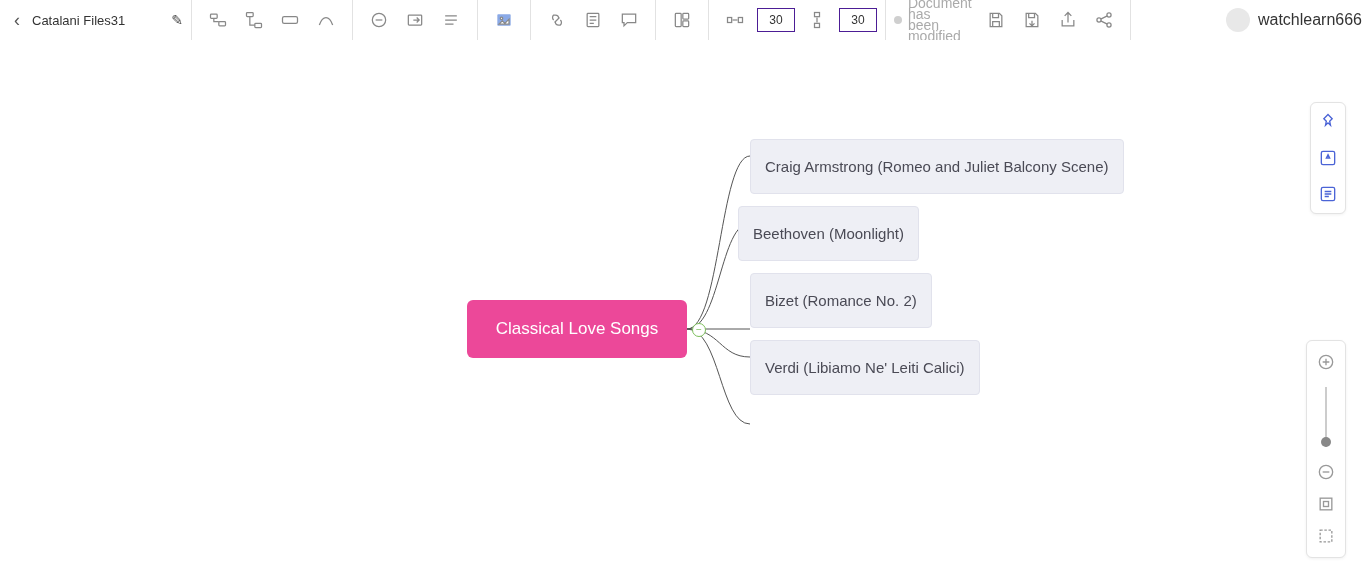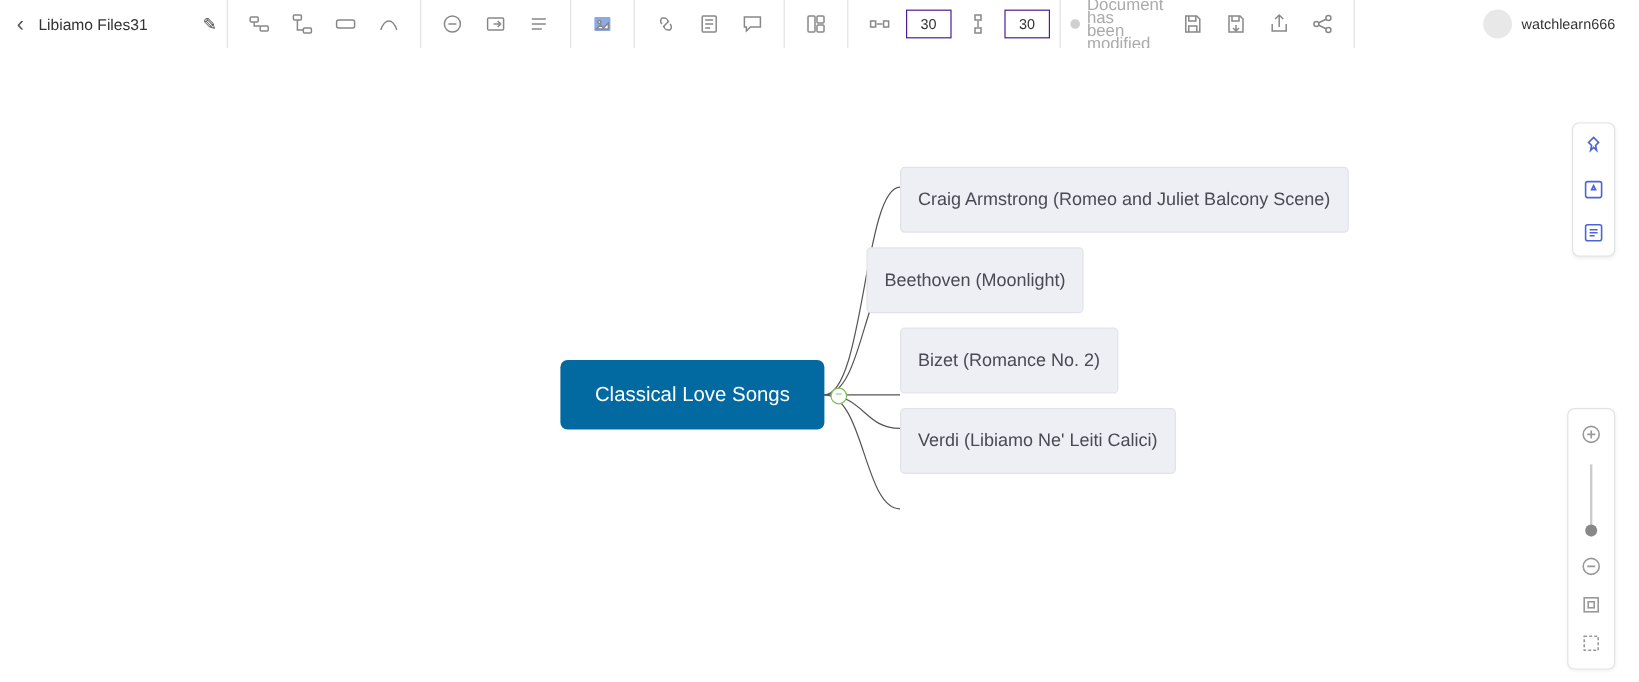--- a/index.html
+++ b/index.html
@@ -9,45 +9,45 @@
   .filename{padding:0 6px;color:#333}
   .edit-pencil{margin-left:40px;color:#444;cursor:pointer;font-size:14px}
   .tb-btn{width:24px;height:24px;display:flex;align-items:center;justify-content:center;margin:0 6px;color:#666;cursor:pointer;position:relative}
   .tb-btn svg{width:20px;height:20px;stroke:#888;fill:none;stroke-width:1.5}
   .tb-btn.img svg rect{fill:#8aa9e6;stroke:none}
   .num-input{width:32px;height:20px;border:1px solid #4c1d95;font-size:12px;text-align:center;color:#333;margin-left:4px}
   .status-dot{width:8px;height:8px;border-radius:50%;background:#cfcfcf;margin-right:6px}
   .status-text{font-size:14px;color:#aaa;line-height:11px;width:70px}
   .right-group{margin-left:auto;display:flex;align-items:center;height:100%}
   .avatar{width:24px;height:24px;border-radius:50%;background:#e8e8e8;margin:0 8px}
-  .username{font-size:12px;color:#333;padding-right:20px}
+  .username{font-size:16px;color:#333;padding-right:4px}
   
   .canvas{position:absolute;top:40px;left:0;right:0;bottom:0;background:#fff}
-  .root-node{position:absolute;left:467px;top:260px;width:220px;height:58px;background:#0369a1;border-radius:6px;color:#fff;display:flex;align-items:center;justify-content:center;font-size:17px}
+  .root-node{position:absolute;left:467px;top:260px;width:220px;height:58px;background:#ec4899;border-radius:6px;color:#fff;display:flex;align-items:center;justify-content:center;font-size:17px}
   .child-node{position:absolute;background:#eeeff5;border:1px solid #e1e2ec;border-radius:4px;padding:18px 14px;font-size:15px;color:#4a4a55;white-space:nowrap}
   .plus{position:absolute;left:692px;top:283px;width:12px;height:12px;border:1px solid #7bbf5a;border-radius:50%;display:flex;align-items:center;justify-content:center;color:#7bbf5a;font-size:10px;line-height:10px;background:#fff}
   svg.connectors{position:absolute;left:0;top:0;width:100%;height:100%;pointer-events:none}
   svg.connectors path{stroke:#555;stroke-width:1;fill:none}
   
   .side-panel{position:absolute;right:20px;background:#fff;border:1px solid #e3e3e3;border-radius:6px;box-shadow:0 1px 3px rgba(0,0,0,.06);display:flex;flex-direction:column;align-items:center;padding:8px 6px;gap:14px}
   .side-panel .ico{width:22px;height:22px;display:flex;align-items:center;justify-content:center;color:#4b64d6;cursor:pointer}
   .side-panel .ico svg{width:20px;height:20px;stroke:#4b64d6;fill:none;stroke-width:1.6}
   .side-panel.p1{top:62px}
   .side-panel.p2{top:300px;padding:10px 8px;gap:10px}
   .side-panel.p2 .ico svg{stroke:#999}
   .slider-track{width:2px;height:60px;background:#ccc;position:relative;margin:4px 0}
   .slider-thumb{position:absolute;left:-4px;bottom:0;width:10px;height:10px;border-radius:50%;background:#888}
 </style>
 </head>
 <body>
 
 <div class="toolbar">
   <div class="tb-section">
     <span class="back-chevron">‹</span>
-    <span class="filename">Libiamo Files31</span>
+    <span class="filename">Catalani Files31</span>
     <span class="edit-pencil">✎</span>
   </div>
 
   <div class="tb-section">
     <span class="tb-btn">
         <svg viewBox="0 0 24 24">
           <rect x="3" y="5" width="8" height="5" rx="1"></rect>
           <rect x="13" y="14" width="8" height="5" rx="1"></rect>
           <path d="M7 10v4h6"></path>
         </svg>
@@ -197,21 +197,21 @@
     <path d="M687 289 C 720 289, 720 317, 750 317"></path>
     <path d="M687 289 C 720 289, 720 384, 750 384"></path>
   </svg>
 
   <div class="root-node">
     <span>Classical Love Songs</span>
   </div>
   <span class="plus">−</span>
 
   <div class="child-node" style="left:750px;top:99px"><span>Craig Armstrong (Romeo and Juliet Balcony Scene)</span></div>
-  <div class="child-node" style="left:722px;top:166px"><span>Beethoven (Moonlight)</span></div>
+  <div class="child-node" style="left:738px;top:166px"><span>Beethoven (Moonlight)</span></div>
   <div class="child-node" style="left:750px;top:233px"><span>Bizet (Romance No. 2)</span></div>
   <div class="child-node" style="left:750px;top:300px"><span>Verdi (Libiamo Ne' Leiti Calici)</span></div>
 
   <div class="side-panel p1">
     <span class="ico">
         <svg viewBox="0 0 24 24">
           <path d="M12 3l5 5-3 3 1 5-3-3-3 3 1-5-3-3z"></path>
         </svg>
       </span>
     <span class="ico">

